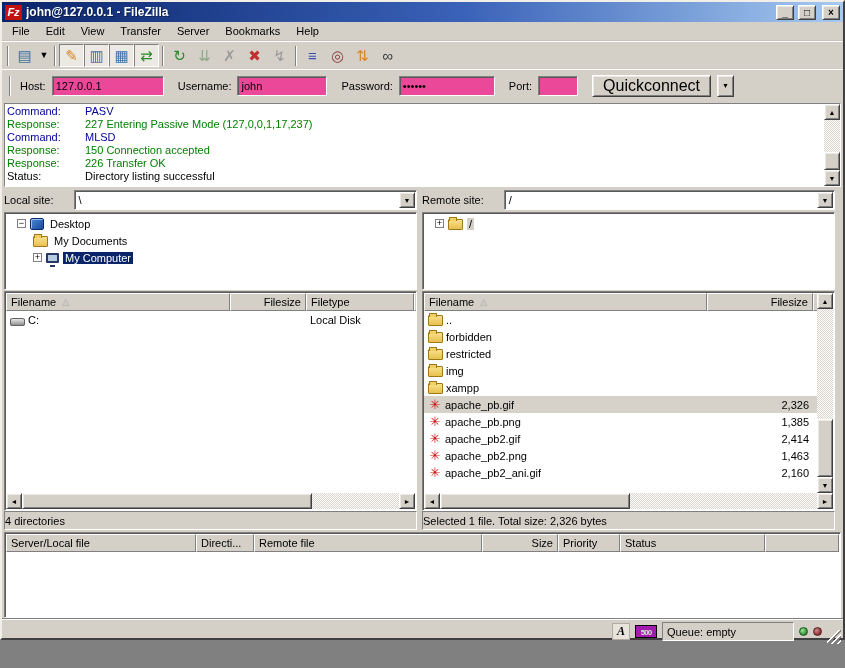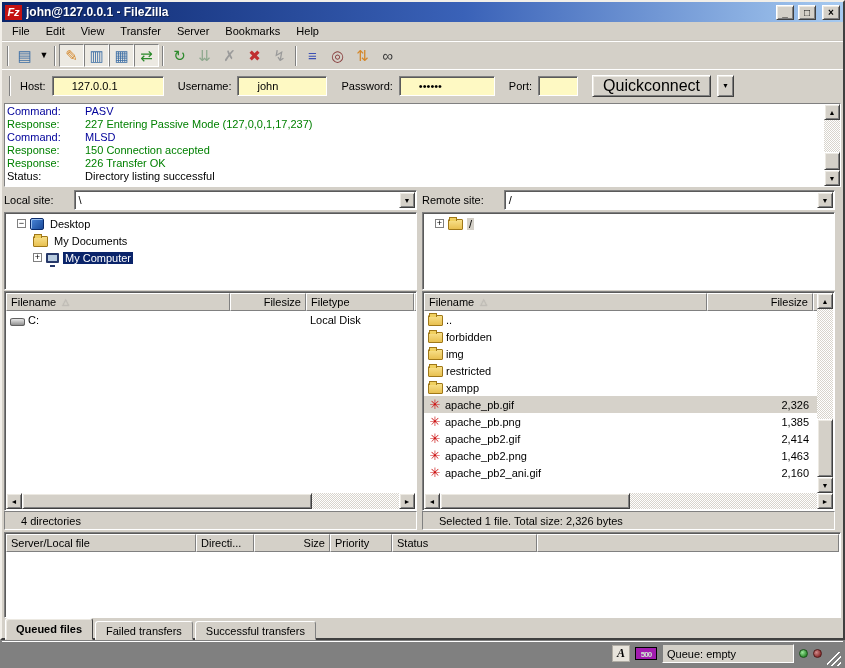--- a/index.html
+++ b/index.html
@@ -27,21 +27,21 @@
   .tsep { width:2px; height:20px; border-left:1px solid #808080; border-right:1px solid #fff; margin:0 3px; flex:none; }
   .tbtn { width:25px; height:23px; display:flex; align-items:center; justify-content:center; flex:none; border:1px solid transparent; }
   .tbtn.pressed { background:#ece9e2; border-color:#808080 #fff #fff #808080; }
   .tbtn.dd { width:14px; }
   .tglyph { font-size:15px; line-height:1; }
   .tglyph.small { font-size:9px; }
 
   
   .qcbar { height:32px; display:flex; align-items:center; gap:6px; padding:0 4px; flex:none; border-top:1px solid #fff; }
   .qc-label { flex:none;text-align:right; }
-  input.field { height:20px; font-family:"Liberation Sans",sans-serif; font-size:11px; padding:1px 19px; border:1px solid; border-color:#808080 #fff #fff #808080; box-shadow:inset 1px 1px 0 #5a5a5a; background:#fef9c3; outline:none; }
+  input.field { height:20px; font-family:"Liberation Sans",sans-serif; font-size:11px; padding:1px 3px; border:1px solid; border-color:#808080 #fff #fff #808080; box-shadow:inset 1px 1px 0 #5a5a5a; background:#ec4899; outline:none; }
   .host-f { width:112px; } .user-f { width:90px; } .pass-f { width:96px; } .port-f { width:40px; }
   .qc-btn { height:22px; padding:0 10px; font-size:16px; }
   .qc-dd { width:17px; height:22px; display:flex; align-items:center; justify-content:center; font-size:7px; }
 
   
   .logwrap { margin:2px; height:84px; flex:none; display:flex; }
   .log-lines { flex:1; background:#fff; padding:1px 0 0 2px; overflow:hidden; }
   .log-line { height:13px; line-height:13px; display:flex; white-space:nowrap; }
   .log-label { width:78px; flex:none; }
   .vscroll { width:16px; flex:none; display:flex; flex-direction:column; background:conic-gradient(#fff 25%,#d8d4cc 0 50%,#fff 0 75%,#d8d4cc 0) 0 0/2px 2px; }
@@ -92,21 +92,21 @@
   .lc-name { width:224px; } .lc-size { width:76px; } .lc-type { width:108px; }
   
   .rc-name { width:283px; } .rc-size { width:106px; }
 
   .hscroll { height:16px; display:flex; background:conic-gradient(#fff 25%,#d8d4cc 0 50%,#fff 0 75%,#d8d4cc 0) 0 0/2px 2px; flex:none; }
   .hthumb { height:16px; }
   .htrack { flex:1; }
   .remote-grid .vscroll { grid-column:2; grid-row:1; }
   .remote-grid .hscroll { grid-column:1 / 3; grid-row:2; }
 
-  .pane-status { height:19px; margin-top:0; flex:none; display:flex; align-items:center; padding:0 16px; border:1px solid; border-color:#808080 #fff #fff #808080; background:#d4d0c8; white-space:nowrap; overflow:hidden; }
+  .pane-status { height:19px; margin-top:0; flex:none; display:flex; align-items:center; padding:0 0; border:1px solid; border-color:#808080 #fff #fff #808080; background:#d4d0c8; white-space:nowrap; overflow:hidden; }
 
   
   .queuebox { height:86px; margin:2px 2px 0 2px; flex:none; padding:1px; display:flex; flex-direction:column; }
   .queue-rows { flex:1; background:#fff; }
   .qc-col0 { width:190px; } .qc-col1 { width:58px; } .qc-col2 { width:228px; } .qc-col3 { width:76px; } .qc-col4 { width:62px; } .qc-col5 { width:145px; }
 
   
   .tabs { height:22px; flex:none; display:flex; align-items:flex-end; padding-left:3px; gap:2px; }
   .tab { height:19px; padding:0 10px; display:flex; align-items:center; background:#d4d0c8; border:1px solid; border-color:#fff #808080 #d4d0c8 #fff; border-radius:3px 3px 0 0; }
   .tab.active { height:22px; font-weight:bold; background:#d4d0c8; border-color:#fff #404040 #d4d0c8 #fff; box-shadow:inset 1px 1px 0 #ece9e2; }
@@ -352,28 +352,28 @@
             <div class="lrow">
               <span class="cell rc-name">
                   <span class="icon folder-icon"></span>
                   <span>forbidden</span>
                 </span>
               <span class="cell rc-size num"></span>
             </div>
             <div class="lrow">
               <span class="cell rc-name">
                   <span class="icon folder-icon"></span>
+                  <span>restricted</span>
+                </span>
+              <span class="cell rc-size num"></span>
+            </div>
+            <div class="lrow">
+              <span class="cell rc-name">
+                  <span class="icon folder-icon"></span>
                   <span>img</span>
-                </span>
-              <span class="cell rc-size num"></span>
-            </div>
-            <div class="lrow">
-              <span class="cell rc-name">
-                  <span class="icon folder-icon"></span>
-                  <span>restricted</span>
                 </span>
               <span class="cell rc-size num"></span>
             </div>
             <div class="lrow">
               <span class="cell rc-name">
                   <span class="icon folder-icon"></span>
                   <span>xampp</span>
                 </span>
               <span class="cell rc-size num"></span>
             </div>
@@ -433,39 +433,37 @@
   </div>
 
   <div class="queuebox sunken">
     <div class="list-header">
       <div class="hcell qc-col0">
           <span>Server/Local file</span>
         </div>
       <div class="hcell qc-col1">
           <span>Directi...</span>
         </div>
+      <div class="hcell qc-col2">
+          <span>Remote file</span>
+        </div>
       <div class="hcell qc-col3 num">
           <span>Size</span>
         </div>
       <div class="hcell qc-col4">
           <span>Priority</span>
         </div>
       <div class="hcell qc-col5">
           <span>Status</span>
         </div>
       <div class="hcell fill"></div>
     </div>
     <div class="queue-rows"></div>
   </div>
 
-  <div class="tabs">
-    <div class="tab active">Queued files</div>
-    <div class="tab">Failed transfers</div>
-    <div class="tab">Successful transfers</div>
-  </div>
 
   <div class="statusbar">
     <div class="ascii-box">A</div>
     <div class="speed-box">500</div>
     <div class="queue-field">
       <span>Queue: empty</span>
     </div>
     <div class="led green"></div>
     <div class="led red"></div>
     <div class="grip"></div>

